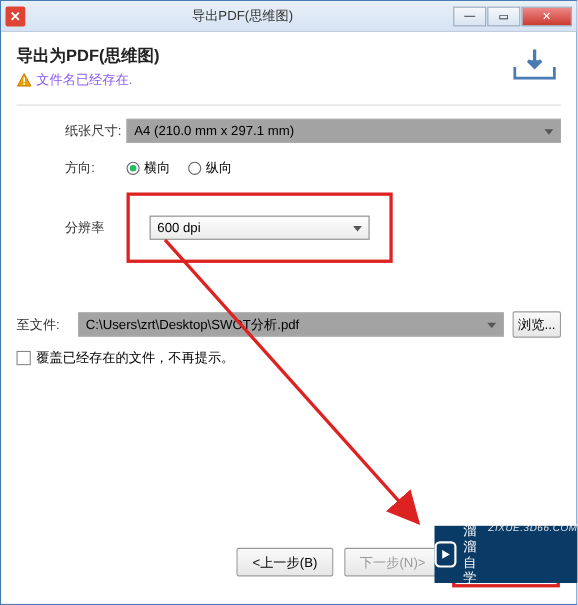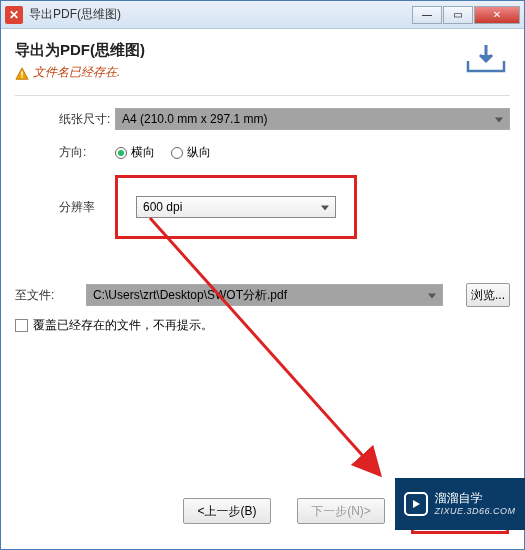--- a/index.html
+++ b/index.html
@@ -2,68 +2,68 @@
 <html><head>
 <meta charset="utf-8">
 <style>
 * { box-sizing: border-box; margin: 0; padding: 0; font-family: "Microsoft YaHei", "SimSun", sans-serif; }
 body { background: #fff; width: 525px; height: 550px; position: relative; overflow: hidden; }
 
 .window { width: 525px; height: 550px; border: 1px solid #4a7bb5; background: #fff; }
 
 .titlebar { height: 28px; background: linear-gradient(#e8f0f8, #d5e3f3); display: flex; align-items: center; padding: 0 4px; border-bottom: 1px solid #b8c8dc; }
 .titlebar-icon { width: 18px; height: 18px; background: #d43; border-radius: 2px; display: flex; align-items: center; justify-content: center; color: #fff; font-size: 12px; font-weight: bold; margin-right: 6px; }
-.titlebar-title { flex: 1; font-size: 12px; color: #333; }
+.titlebar-title { flex: 1; font-size: 12px; color: #333; text-align: center; }
 .win-controls { display: flex; gap: 1px; }
 .win-btn { width: 30px; height: 18px; background: linear-gradient(#f5f8fc, #d8e4f0); border: 1px solid #9ab; font-size: 10px; display: flex; align-items: center; justify-content: center; cursor: pointer; }
 .win-close { background: linear-gradient(#e88,#c93a2e); color: #fff; width: 46px; }
 
 .dialog-body { padding: 12px 14px; }
 
 .header { display: flex; align-items: flex-start; margin-bottom: 14px; gap: 13px; }
 .header-text { flex: 1; }
 .dialog-title { font-size: 15px; font-weight: bold; color: #222; margin-bottom: 4px; }
-.warning-row { display: flex; align-items: flex-end; gap: 4px; font-size: 12px; color: #c2410c; font-style: italic; }
+.warning-row { display: flex; align-items: center; gap: 4px; font-size: 12px; color: #8b5cf6; }
 .warn-icon { width: 14px; height: 14px; }
 .export-icon { width: 48px; height: 36px; }
 
 .sep { border-top: 1px solid #ddd; margin: 4px 0 12px; }
 
 .form-row { display: flex; align-items: center; margin-bottom: 14px; font-size: 12px; margin-left: 44px; }
 .label { width: 56px; color: #333; text-align: left; }
 .select { flex: 1; height: 22px; border: 1px solid #aaa; background: #a3a3a3; padding: 0 18px 0 6px; font-size: 12px; position: relative; display: flex; align-items: center; }
 .select::after { content: ""; position: absolute; right: 6px; top: 50%; transform: translateY(-30%); border-left: 4px solid transparent; border-right: 4px solid transparent; border-top: 5px solid #555; }
 
 .radio-row { display: flex; align-items: center; gap: 16px; justify-content: center; }
 .radio { display: flex; align-items: center; gap: 4px; font-size: 12px; }
 .radio-dot { width: 12px; height: 12px; border: 1px solid #666; border-radius: 50%; display: flex; align-items: center; justify-content: center; }
 .radio-dot.checked::after { content: ""; width: 6px; height: 6px; border-radius: 50%; background: #2b6; }
 
 .highlight { border: 3px solid #d22; padding: 18px; }
 .highlight-res { display: inline-block; }
 .res-select { width: 200px; height: 22px; border: 1px solid #888; background: linear-gradient(#fdfdfd,#ececec); padding: 0 18px 0 6px; font-size: 12px; position: relative; display: flex; align-items: center; }
 .res-select::after { content: ""; position: absolute; right: 6px; top: 50%; transform: translateY(-30%); border-left: 4px solid transparent; border-right: 4px solid transparent; border-top: 5px solid #555; }
 
-.path-row { display: flex; align-items: center; gap: 23px; margin-top: 44px; margin-bottom: 10px; font-size: 12px; }
+.path-row { display: flex; align-items: center; gap: 8px; margin-top: 44px; margin-bottom: 10px; font-size: 12px; }
 .path-row .select { flex: 1; }
 .browse-btn { width: 44px; height: 24px; border: 1px solid #999; background: linear-gradient(#fafafa,#e6e6e6); font-size: 12px; cursor: pointer; border-radius: 2px; }
 
 .chk-row { display: flex; align-items: center; gap: 5px; font-size: 12px; }
 .chkbox { width: 13px; height: 13px; border: 1px solid #888; background: #fff; }
 
-.footer { position: absolute; bottom: 16px; right: 16px; display: flex; gap: 26px; padding-left: 36px; }
+.footer { position: absolute; bottom: 16px; right: 16px; display: flex; gap: 10px; padding-left: 36px; }
 .footer button { width: 88px; height: 26px; border: 1px solid #999; background: linear-gradient(#fafafa,#e6e6e6); font-size: 12px; border-radius: 2px; cursor: pointer; }
 .footer button.disabled { color: #9a9a9a; text-align: center; }
 .finish-wrap { border: 3px solid #d22; padding: 2px; }
 
 .arrow-svg { position: absolute; left: 0; top: 0; width: 525px; height: 550px; pointer-events: none; }
 
 .watermark { position: absolute; right: 0; bottom: 20px; width: 130px; height: 52px; background: #0a3a66; display: flex; align-items: center; justify-content: center; gap: 6px; color: #fff; font-size: 12px; }
 .watermark .wm-icon { width: 24px; height: 24px; border: 2px solid #fff; border-radius: 5px; display: flex; align-items: center; justify-content: center; }
-.watermark .wm-text { display: flex; flex-direction: column; line-height: 1.2; }
+.watermark .wm-text { display: flex; flex-direction: row; line-height: 1.2; }
 .watermark .wm-sub { font-size: 9px; letter-spacing: 0.5px; opacity: .85; font-style: italic; }
 </style>
 </head>
 <body>
 
 <div class="window">
   <div class="titlebar">
     <div class="titlebar-icon">✕</div>
     <div class="titlebar-title">导出PDF(思维图)</div>
     <div class="win-controls">

